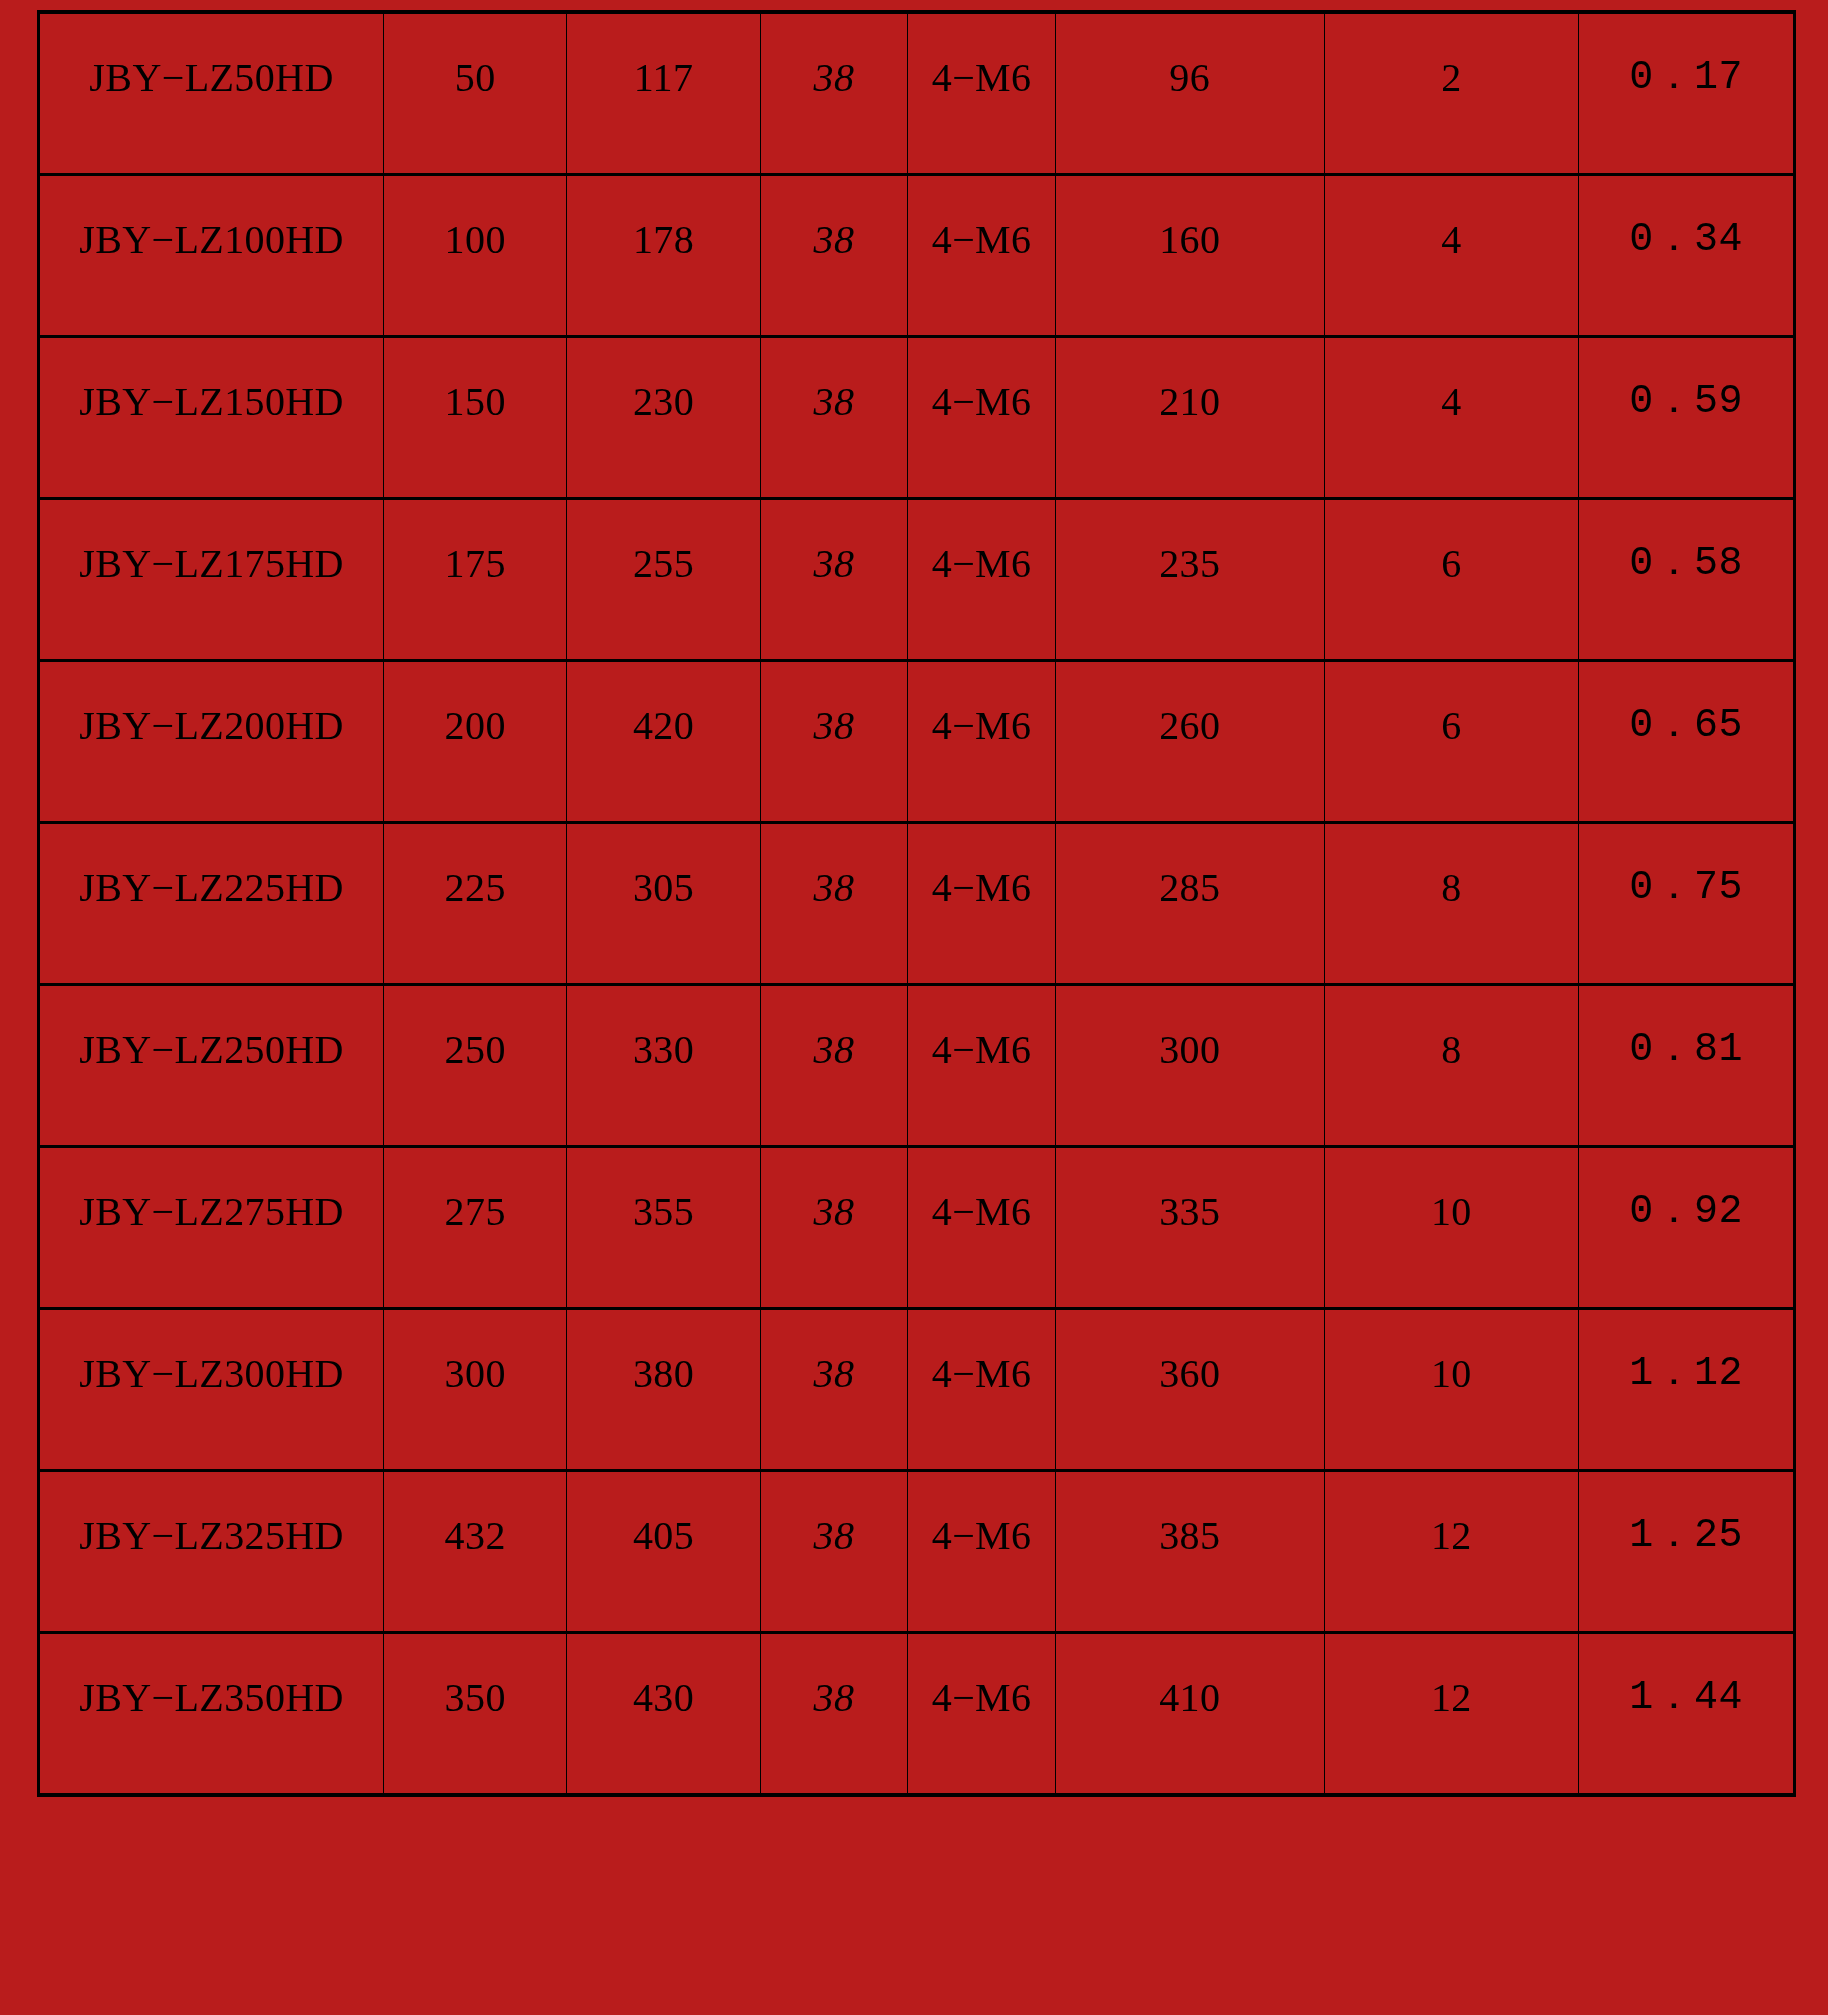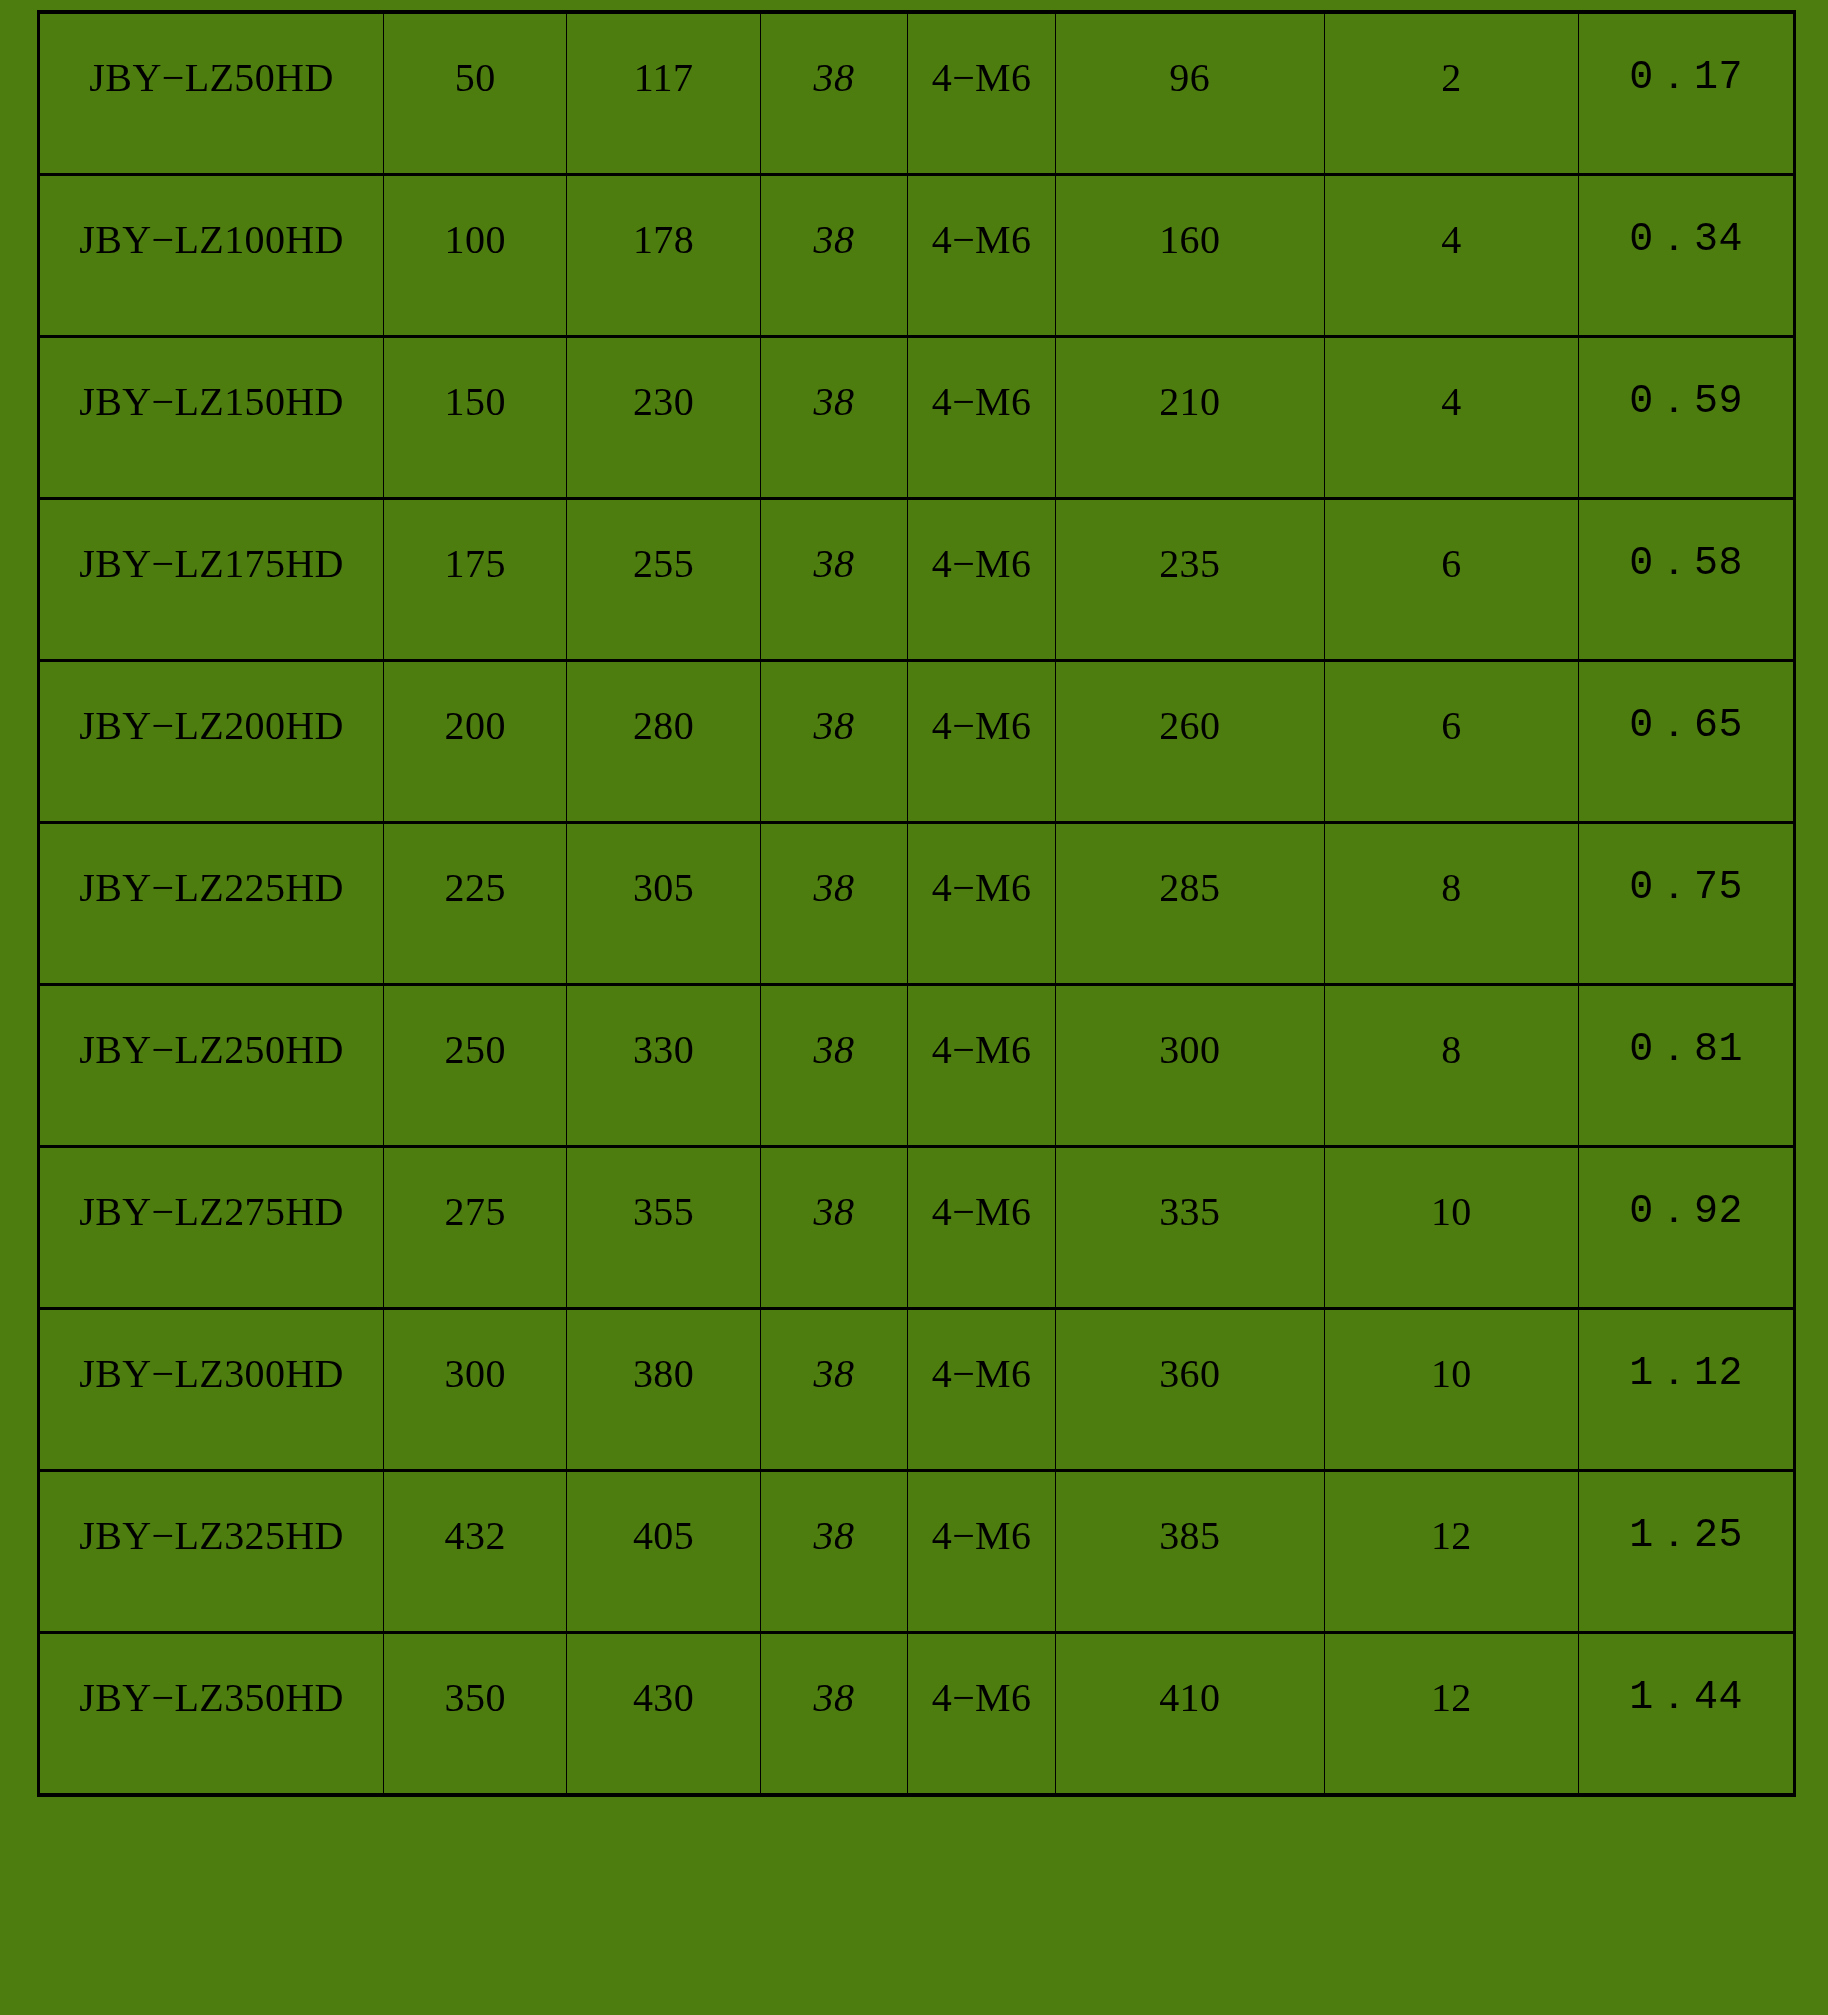--- a/index.html
+++ b/index.html
@@ -12,21 +12,21 @@
     height: 2015px;
     font-family: "Liberation Serif", "DejaVu Serif", serif;
     color: #000000;
     overflow: hidden;
   }
 
   .page {
     position: relative;
     width: 1829px;
     height: 2015px;
-    background: #4d7c0f;
+    background: #b91c1c;
   }
 
   .spec-table {
     position: absolute;
     left: 37px;
     top: 9.8px;
     width: 1759px;
     border-collapse: collapse;
     table-layout: fixed;
   }
@@ -105,21 +105,21 @@
           <td class="col-b">255</td>
           <td class="col-c">38</td>
           <td class="col-thread">4−M6</td>
           <td class="col-d">235</td>
           <td class="col-n">6</td>
           <td class="col-w">0．58</td>
         </tr>
         <tr>
           <td class="col-model">JBY−LZ200HD</td>
           <td class="col-a">200</td>
-          <td class="col-b">280</td>
+          <td class="col-b">420</td>
           <td class="col-c">38</td>
           <td class="col-thread">4−M6</td>
           <td class="col-d">260</td>
           <td class="col-n">6</td>
           <td class="col-w">0．65</td>
         </tr>
         <tr>
           <td class="col-model">JBY−LZ225HD</td>
           <td class="col-a">225</td>
           <td class="col-b">305</td>

